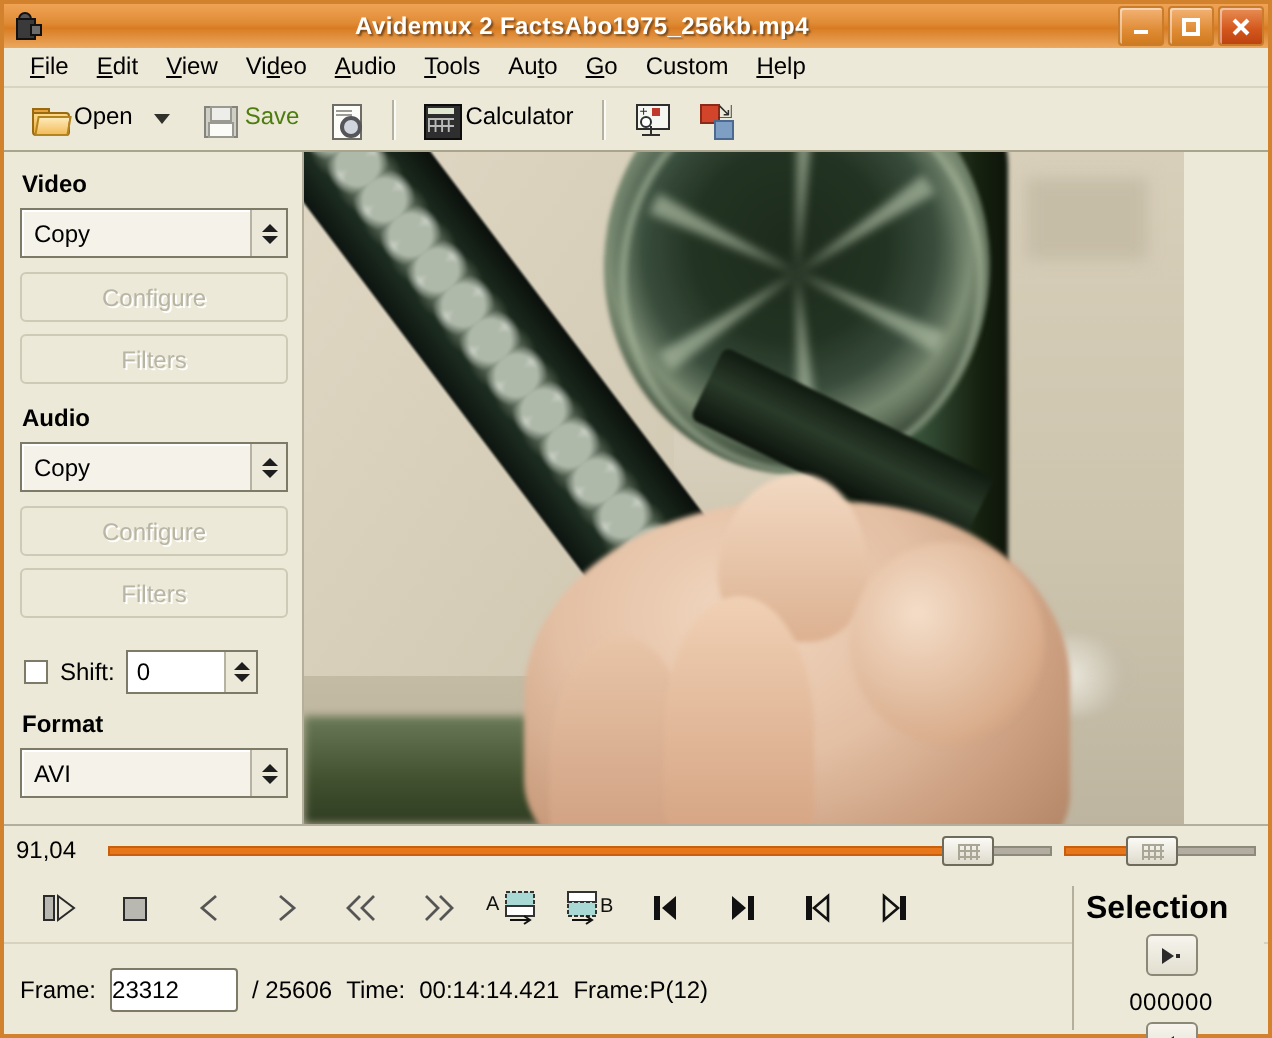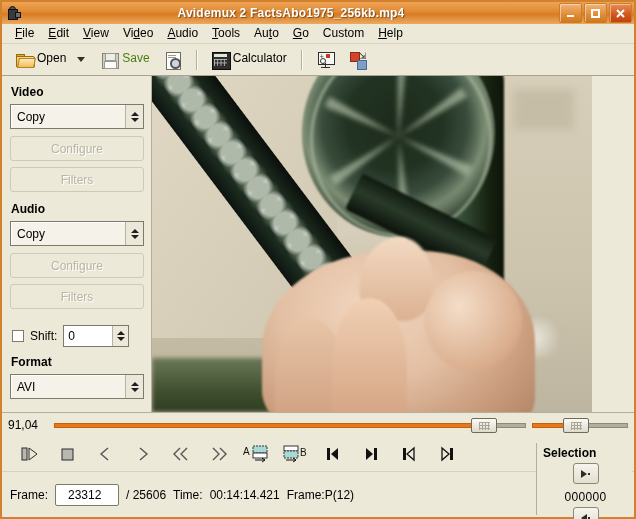--- a/index.html
+++ b/index.html
@@ -440,38 +440,38 @@
     box-sizing: border-box;
     gap: 7px;
     border-top: 1px solid #d6d2bf;
   }
   .status-row .lbl { font-size: 12px; }
   .txtfield {
     height: 22px;
     border: 1px solid #7d7a68;
     background: #fff;
     display: flex; align-items: center;
-    padding: 0 12px;
+    padding: 0 0;
     box-sizing: border-box;
     font-size: 12px;
     border-radius: 2px;
   }
   .txtfield.frame { width: 64px; }
   .txtfield.time { width: 100px; }
   
   .selection {
     position: absolute;
     right: 2px; bottom: 2px;
     width: 96px; height: 72px;
     background: #ece9d8;
     border-left: 1px solid #b3af9c;
     box-sizing: border-box;
     padding: 3px 4px 0 6px;
   }
-  .sel-title { font-size: 12px; font-weight: bold; margin-bottom: 3px; }
+  .sel-title { font-size: 16px; font-weight: bold; margin-bottom: 3px; }
   .sel-row { display:flex; align-items:center; gap: 6px; margin-bottom: 3px; flex-direction: column; }
   .sel-btn {
     width: 24px; height: 19px;
     border: 1px solid #8b8878;
     background: linear-gradient(to bottom,#f6f4ec,#e2dfd0);
     border-radius: 3px;
     display:flex; align-items:center; justify-content:center;
     gap:1px;
   }
   .sel-val { font-size: 12px; letter-spacing: .3px; }

